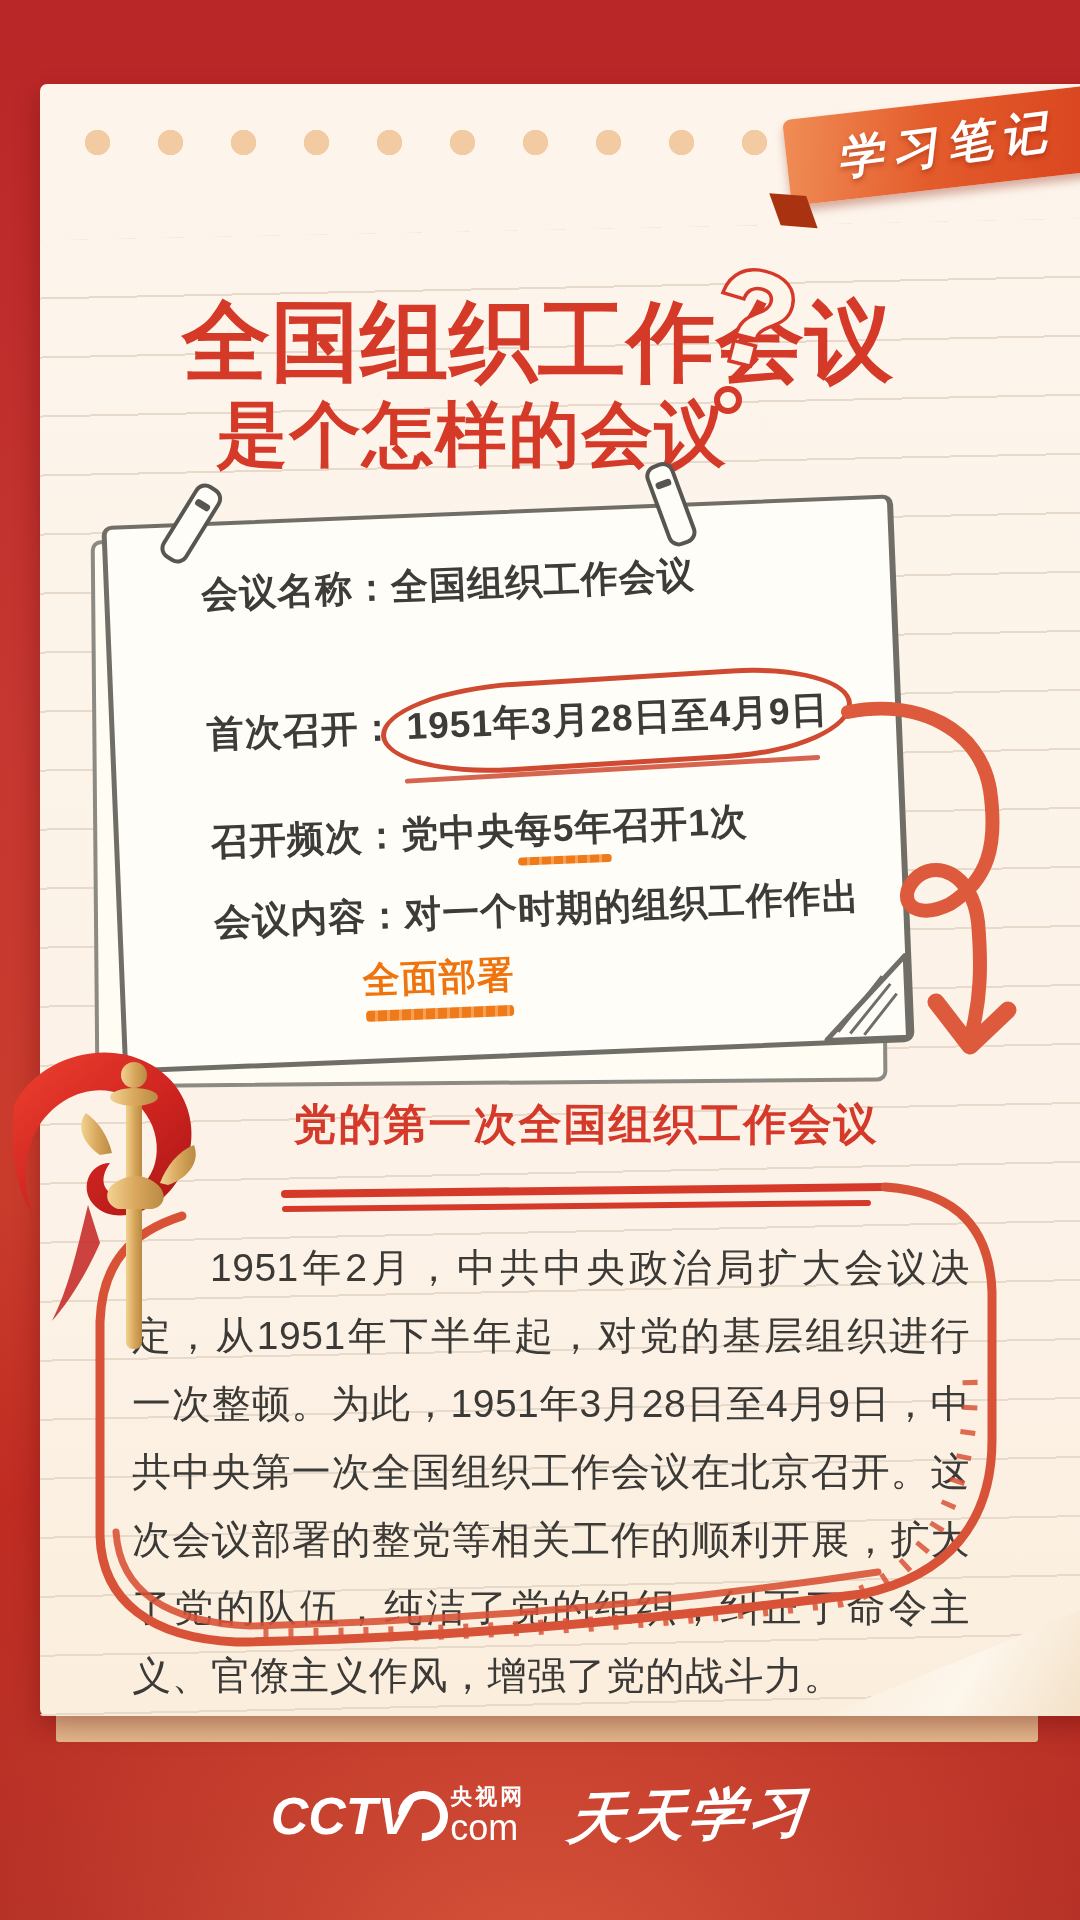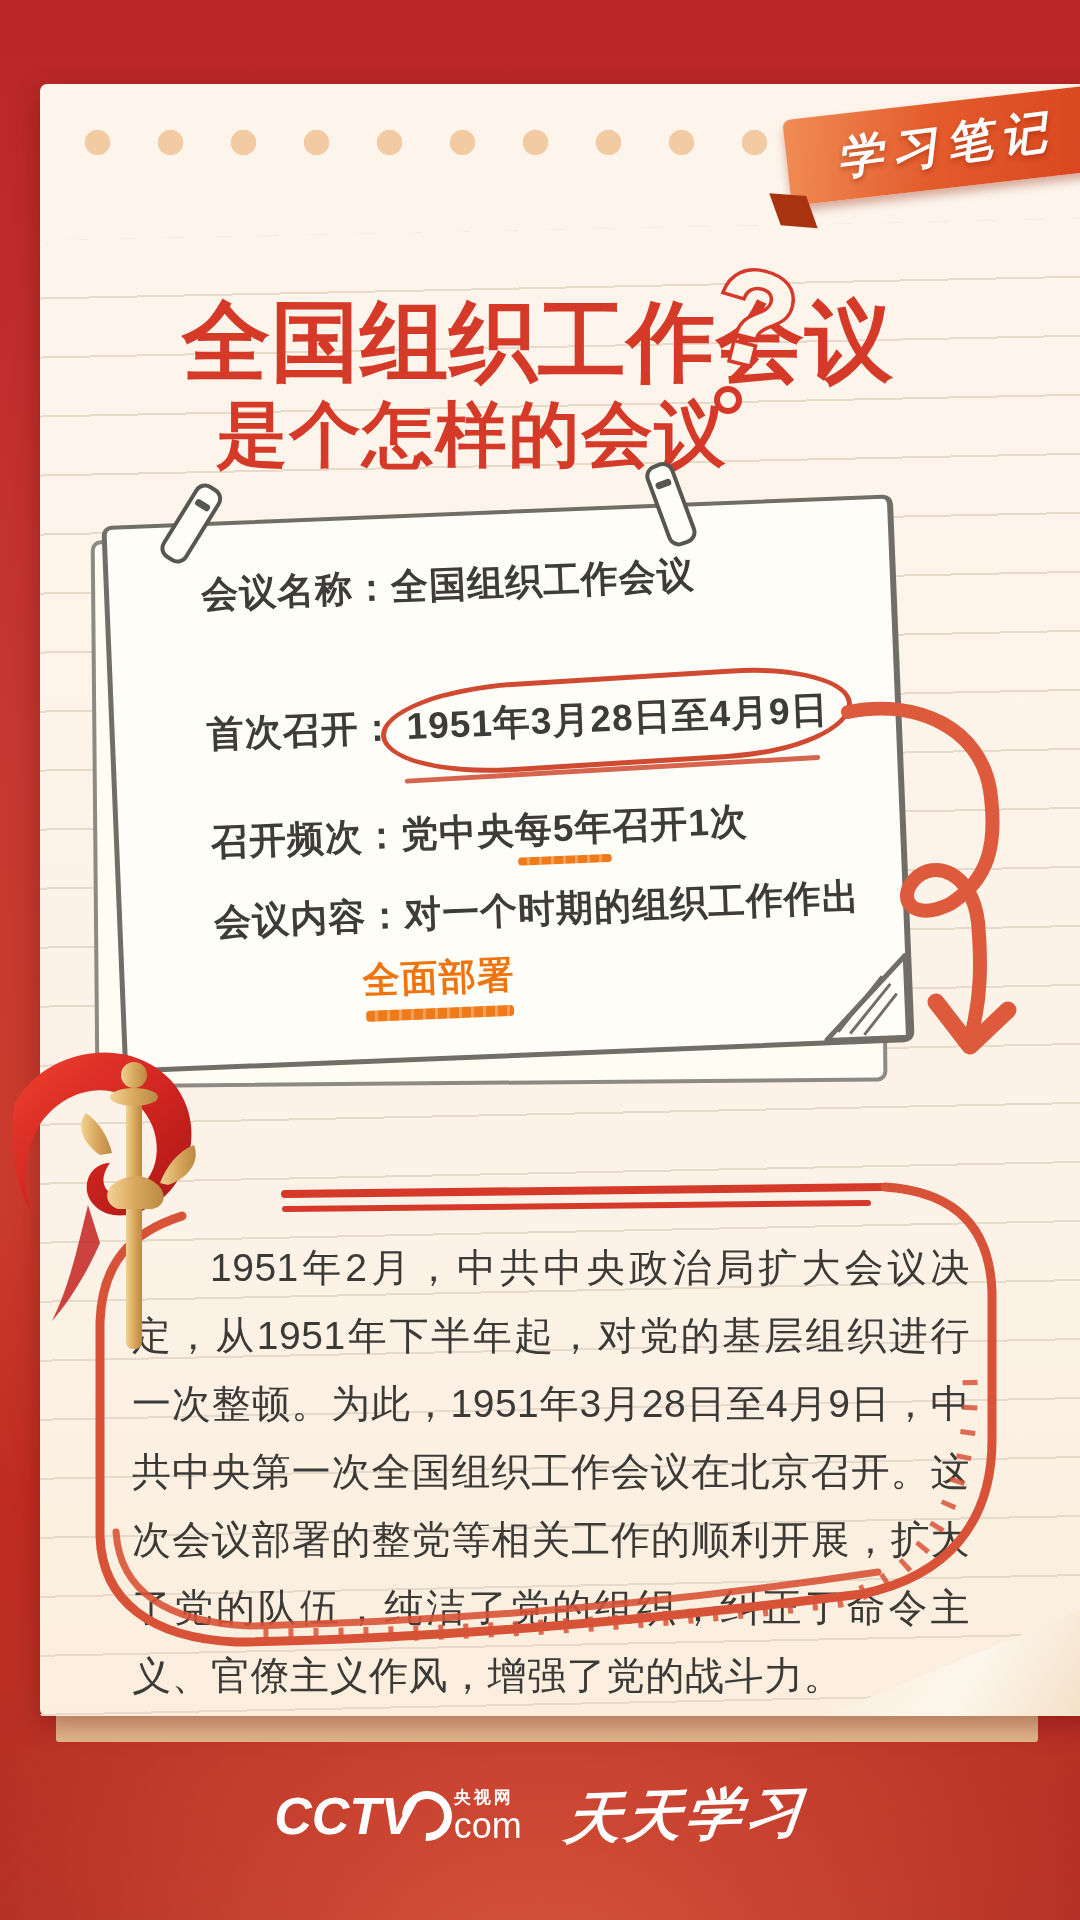--- a/index.html
+++ b/index.html
@@ -69,21 +69,21 @@
     background:linear-gradient(300deg,#f2ddc2 0%,#fdf6eb 45%,#f9edda 100%);
     clip-path:polygon(0 100%,100% 4%,100% 100%);filter:drop-shadow(-4px -4px 6px rgba(120,70,20,.18));
     border-bottom-right-radius:3px;}
   
   .footer{position:absolute;left:0;top:1778px;width:100%;display:flex;align-items:center;justify-content:center;gap:44px;color:#fff;}
   .cctv{display:flex;align-items:center;}
   .cctv .word{font-size:52px;font-weight:900;letter-spacing:0;font-style:italic;}
   .cctv .ring{width:50px;height:50px;border:8px solid #fff;border-left-color:transparent;border-radius:50%;
     transform:rotate(-42deg);margin-left:-14px;}
   .cctv .col{display:flex;flex-direction:column;line-height:1;margin-left:2px;}
-  .cctv .cn{font-size:17px;letter-spacing:3px;font-weight:700;}
+  .cctv .cn{font-size:22px;letter-spacing:3px;font-weight:700;}
   .cctv .tld{font-size:36px;font-weight:400;margin-top:2px;}
   .program{font-size:56px;font-weight:700;font-style:italic;transform:skewX(-8deg) rotate(-2deg);letter-spacing:4px;}
 </style>
 </head>
 <body>
 
 <div class="stage">
 
   <div class="stack-right"></div>
   <div class="stack-bottom"></div>
@@ -134,20 +134,21 @@
               <span class="lab">会议内容：</span><span>对一个时期的组织工作作出</span>
             </div>
             <div class="row4-l2">
               <span class="u-orange">全面部署</span>
             </div>
           </div>
         </div>
       </div>
     </div>
 
+    <div class="section-title">党的第一次全国组织工作会议</div>
     <div class="body-text">1951年2月，中共中央政治局扩大会议决定，从1951年下半年起，对党的基层组织进行一次整顿。为此，1951年3月28日至4月9日，中共中央第一次全国组织工作会议在北京召开。这次会议部署的整党等相关工作的顺利开展，扩大了党的队伍，纯洁了党的组织，纠正了命令主义、官僚主义作风，增强了党的战斗力。</div>
 
     <div class="curl"></div>
   </div>
 
   <svg class="doodle" style="left:40px;top:1080px;width:1000px;height:640px;" viewBox="0 0 1000 640">
     <path d="M245,114 L845,107" stroke="#d5392a" stroke-width="8" fill="none" stroke-linecap="round"></path>
     <path d="M245,129 L828,123" stroke="#d5392a" stroke-width="6" fill="none" stroke-linecap="round"></path>
     <path d="M845,107 C920,112 950,152 952,212 L952,360 C952,442 908,496 822,514
              C560,546 360,560 196,562 C112,558 62,522 60,456 L60,242 C62,182 92,152 142,136" stroke="#d85237" stroke-width="9" fill="none" stroke-linecap="round"></path>

